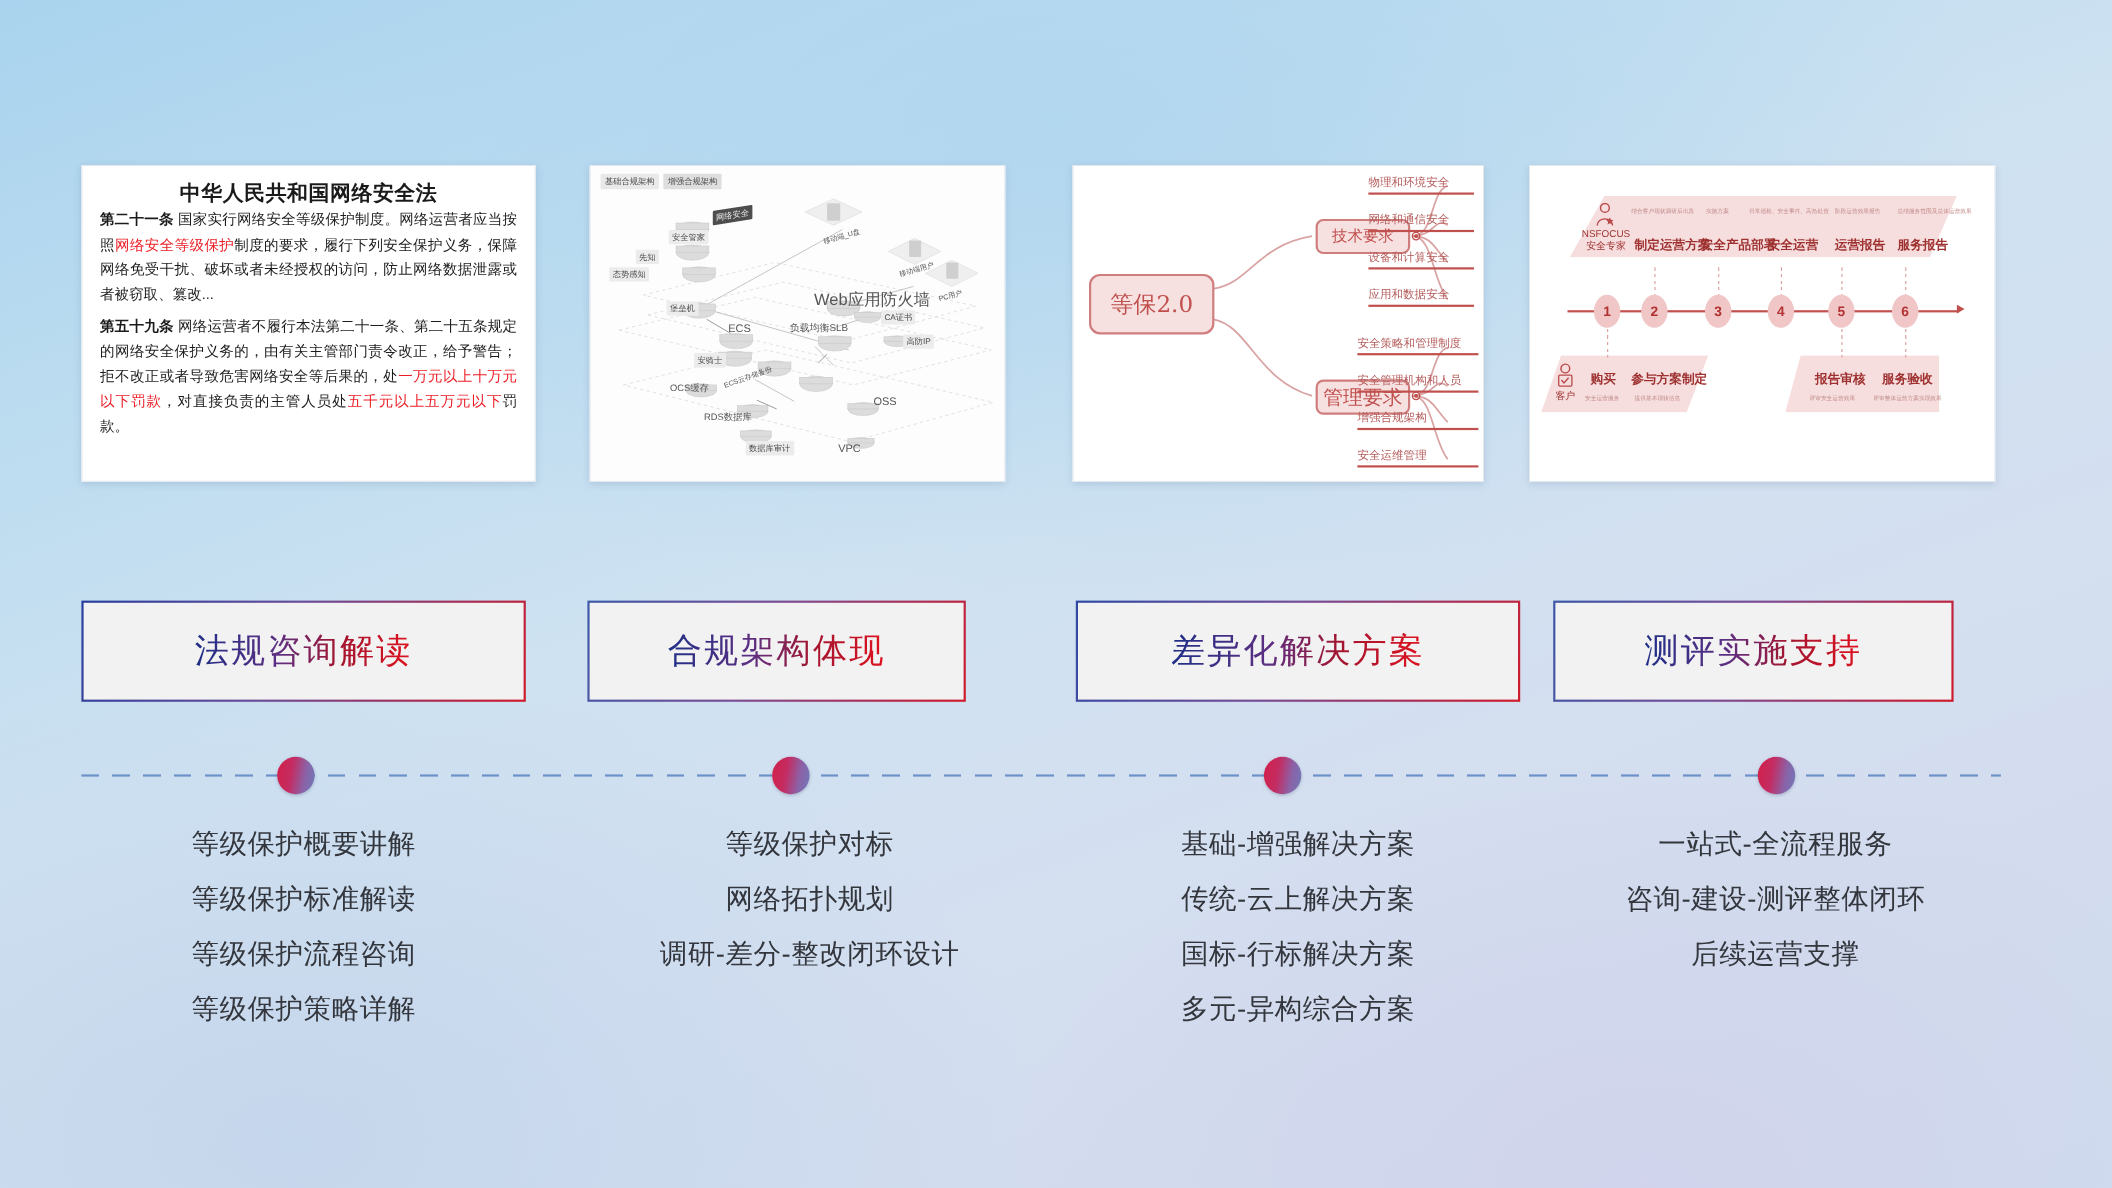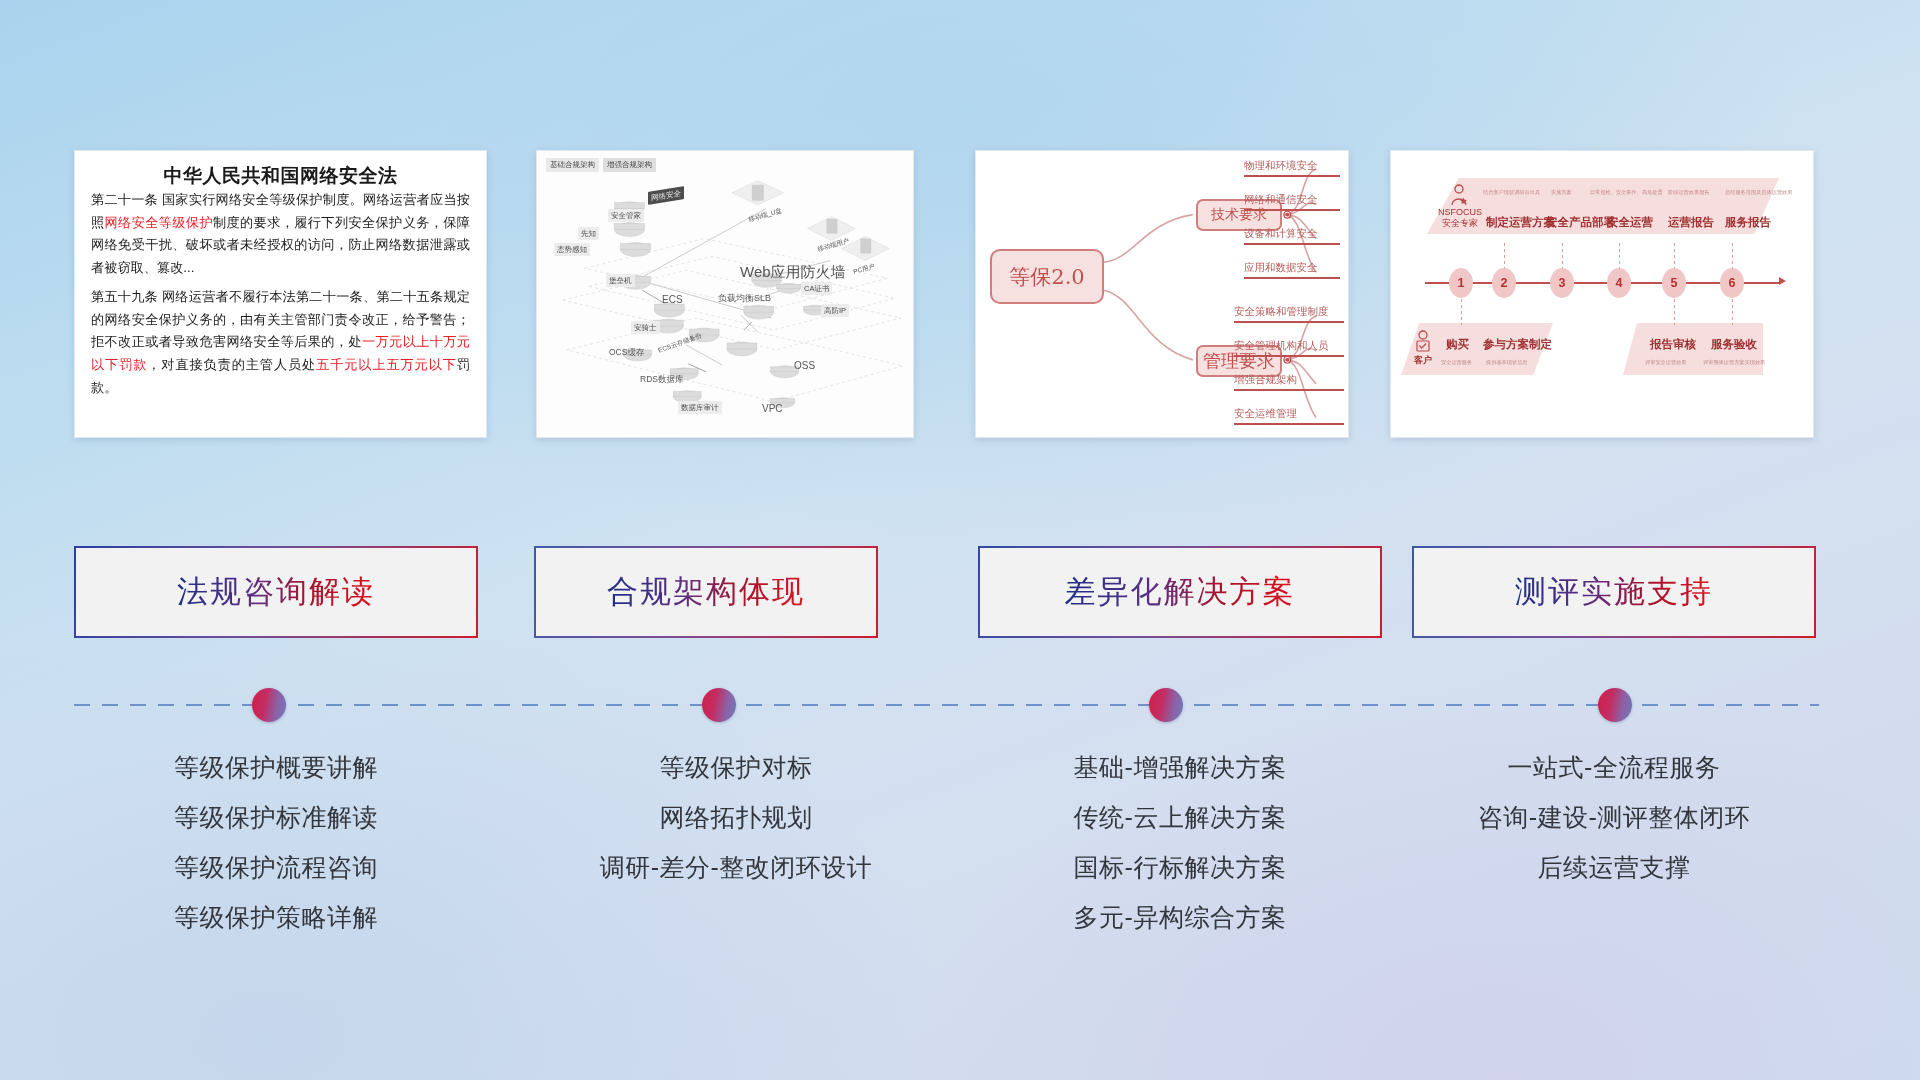--- a/index.html
+++ b/index.html
@@ -33,21 +33,21 @@
   .card-4 { left: 1390px; width: 424px; height: 288px; }
 
   
   .law { padding: 12px 16px 10px 16px; }
   .law-title {
     text-align: center; font-weight: bold; font-size: 19px;
     color: #1a1a1a; letter-spacing: .5px;
   }
   .law-p { font-size: 13.2px; line-height: 1.72; color: #1c1c1c; text-align: justify; }
   .law-p + .law-p { margin-top: 6px; }
-  .law-p b { font-weight: normal; }
+  .law-p b { font-weight: bold; }
   .law-red { color: #ec1c24; }
 
   
   .arch { position: relative; width: 100%; height: 100%; background: #fdfdfd; }
   .arch-tabs { position: absolute; top: 7px; left: 9px; display: flex; gap: 4px; }
   .arch-tab {
     font-size: 7.5px; color: #4a4a4a; background: #e9e9e9;
     padding: 2px 4px; border-radius: 1px; white-space: nowrap;
   }
   .arch-tab.sel { background: #dedede; }
@@ -108,21 +108,21 @@
     display: flex; align-items: center; justify-content: center;
     padding: 1.8px;
   }
   .hdr-inner {
     width: 100%; height: 100%; background: #f2f2f2;
     display: flex; align-items: center; justify-content: center;
   }
   .hdr-1 { left: 74px;   width: 404px; background: linear-gradient(115deg, #2a3f9e 0%, #6a4f9a 45%, #cf1b2b 100%); }
   .hdr-2 { left: 534px;  width: 344px; background: linear-gradient(115deg, #3d5aa8 0%, #7b4f96 45%, #cf1b2b 100%); }
   .hdr-3 { left: 978px;  width: 404px; background: linear-gradient(115deg, #2f4aa3 0%, #744f98 45%, #cf1b2b 100%); }
-  .hdr-4 { left: 1412px; width: 404px; background: linear-gradient(115deg, #3b57a6 0%, #7a4f97 45%, #cf1b2b 100%); }
+  .hdr-4 { left: 1412px; width: 364px; background: linear-gradient(115deg, #3b57a6 0%, #7a4f97 45%, #cf1b2b 100%); }
   .hdr-text {
     font-size: 31px; font-weight: normal; letter-spacing: 2px;
     background: linear-gradient(to right, #1f2f86 0%, #5c2f83 38%, #a31530 66%, #e0121f 100%);
     -webkit-background-clip: text; background-clip: text;
     -webkit-text-fill-color: transparent; color: transparent;
     white-space: nowrap;
   }
 
   
   .timeline { position: absolute; top: 688px; left: 0; width: 1920px; height: 34px; }
@@ -336,21 +336,21 @@
         <div class="proc-role" style="left:38px; top:56px; width:62px;">
           <span>NSFOCUS</span><br>
           <span>安全专家</span>
         </div>
 
         <svg style="position:absolute;left:22px;top:179px;" width="20" height="24" viewBox="0 0 20 24">
           <circle cx="10" cy="5" r="4" fill="none" stroke="#b94a4a" stroke-width="1.3"></circle>
           <rect x="4" y="11" width="12" height="10" rx="1" fill="none" stroke="#b94a4a" stroke-width="1.2"></rect>
           <path d="M6.5 15.5 l2.3 2.6 4.2-4.6" fill="none" stroke="#b94a4a" stroke-width="1.3"></path>
         </svg>
-        <div class="proc-role" style="left:14px; top:204px; width:36px;font-weight:bold;">客户</div>
+        <div class="proc-role" style="left:14px; top:204px; width:36px;">客户</div>
 
         <div class="proc-sm" style="left:92px; top:38px;">结合客户现状调研后出具</div>
         <div class="proc-big" style="left:95px; top:64px;">制定运营方案</div>
 
         <div class="proc-sm" style="left:160px; top:38px;">实施方案</div>
         <div class="proc-big" style="left:155px; top:64px;">安全产品部署</div>
 
         <div class="proc-sm" style="left:199px; top:38px;">日常巡检、安全事件、高危处置</div>
         <div class="proc-big" style="left:216px; top:64px;">安全运营</div>
 

